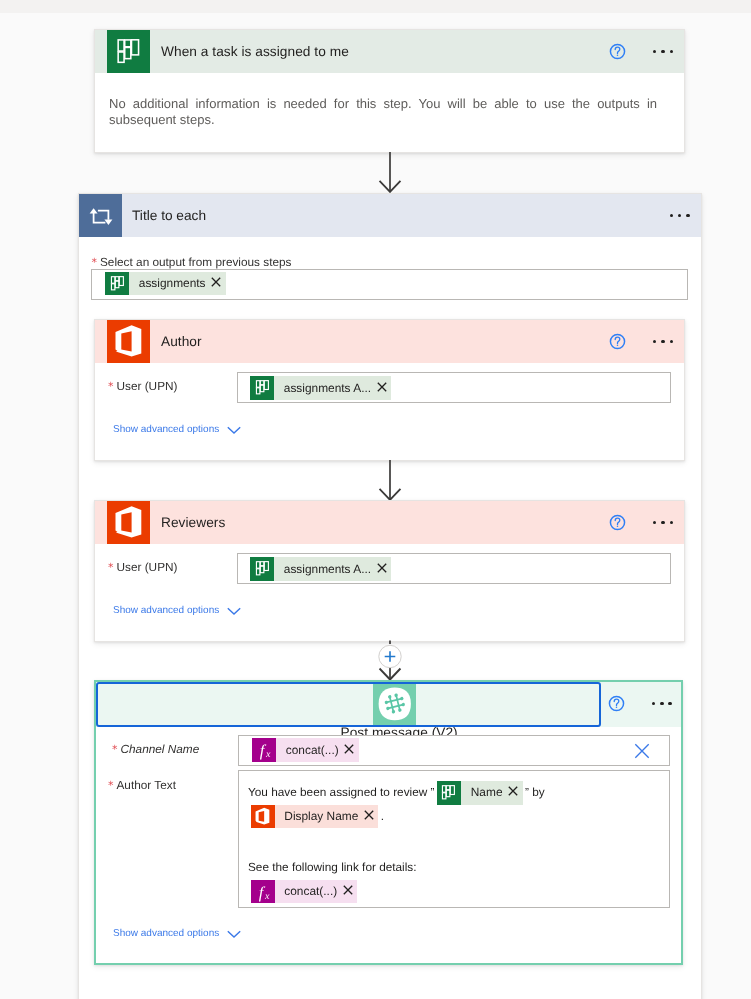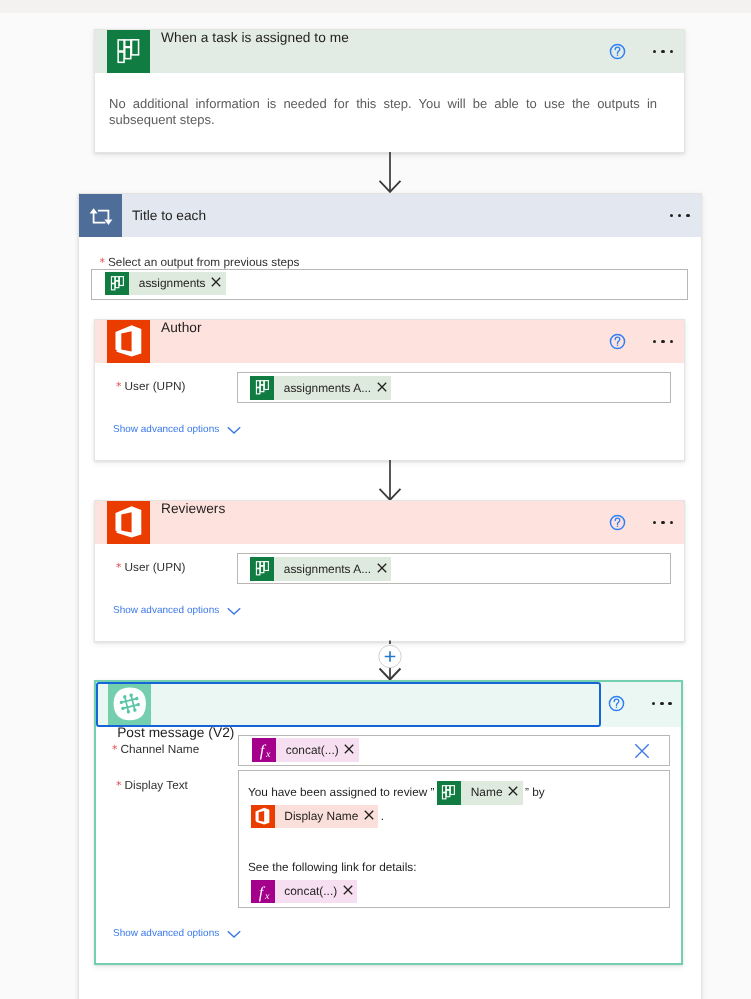--- a/index.html
+++ b/index.html
@@ -5,21 +5,21 @@
   html,body{margin:0;padding:0;}
   body{width:751px;height:999px;background:#fafafa;
        font-family:"Liberation Sans",sans-serif;overflow:hidden;position:relative;
        -webkit-font-smoothing:antialiased;text-rendering:geometricPrecision;}
   *{-webkit-font-smoothing:antialiased;}
   .topstrip{position:absolute;left:0;top:0;width:751px;height:13px;background:#f3f2f1;}
 
   
   .card{position:absolute;background:#fff;border:1px solid #e6e4e2;
         box-shadow:0 1px 2px rgba(0,0,0,.08),0 2px 6px rgba(0,0,0,.08);}
-  .card-head{display:flex;align-items:flex-start;height:43px;position:relative;padding-left:12px;}
+  .card-head{display:flex;align-items:center;height:43px;position:relative;padding-left:12px;}
   .icon-box{width:43px;height:43px;flex:0 0 43px;display:flex;align-items:center;justify-content:center;}
   .card-title{font-size:13.7px;color:#201f1e;margin-left:11px;letter-spacing:.05px;}
   .head-actions{position:absolute;right:11px;top:0;height:43px;display:flex;align-items:center;}
   .help-ic{margin-right:25px;display:block;line-height:0;}
   .ellipsis{display:flex;align-items:center;gap:4.9px;}
   .ellipsis i{width:3.4px;height:3.4px;border-radius:50%;background:#201f1e;display:block;}
 
   
   #trigger{left:94px;top:29px;width:589px;}
   #trigger .card-head{background:#e3ebe5;}
@@ -28,21 +28,21 @@
   .conn-arrow{position:absolute;}
 
   
   #foreach{position:absolute;left:78px;top:193px;width:622px;height:830px;
            background:#fff;border:1px solid #e6e4e2;
            box-shadow:0 1px 2px rgba(0,0,0,.08),0 2px 6px rgba(0,0,0,.08);}
   .fe-head{height:43px;display:flex;align-items:center;background:#e3e7f0;position:relative;}
   .fe-icon{width:43px;height:43px;flex:0 0 43px;background:#4e6d99;display:flex;align-items:center;justify-content:center;}
   .fe-title{font-size:13.7px;color:#201f1e;margin-left:10px;}
 
-  .field-label{font-size:11.8px;color:#323130;position:absolute;white-space:nowrap;margin-left:8px;}
+  .field-label{font-size:11.8px;color:#323130;position:absolute;white-space:nowrap;}
   .req{color:#e04c52;font-size:11px;margin-right:3px;font-family:"DejaVu Sans",sans-serif;}
 
   .input-box{position:absolute;border:1px solid #b9b7b4;background:#fff;box-sizing:border-box;}
 
   
   .tok{position:absolute;display:inline-flex;align-items:center;height:23.5px;}
   .tok .tic{width:24px;height:23.5px;display:flex;align-items:center;justify-content:center;flex:0 0 24px;}
   .tok .tlabel{font-size:11.9px;color:#201f1e;padding:0 5.5px 0 9.8px;white-space:nowrap;}
   .tok .tx{color:#201f1e;padding-right:4.5px;line-height:1;display:block;}
 
@@ -328,21 +328,21 @@
       </span>
       <span class="ellipsis">
           <i></i>
           <i></i>
           <i></i>
         </span>
     </div>
   </div>
 </div>
 
-<div class="field-label" style="left:104px;top:741.5px;">
+<div class="field-label" style="left:112px;top:741.5px;font-style:italic;">
   <span class="req">*</span><span>Channel Name</span>
 </div>
 <div class="input-box" style="left:238px;top:735px;width:432px;height:31px;"></div>
 <div class="tok tok-pink" style="left:252px;top:738px;">
   <span class="tic">
     <svg width="24" height="23.5" viewBox="0 0 24 23.5">
       <text x="10.1" y="17.8" font-family="Liberation Serif, serif" font-style="italic" font-size="16.5" fill="#fff" text-anchor="middle">f</text>
       <text x="16.2" y="19.2" font-family="Liberation Serif, serif" font-style="italic" font-size="10" fill="#fff" text-anchor="middle">x</text>
       </svg>
   </span>
@@ -353,21 +353,21 @@
       </svg>
   </span>
 </div>
 <span class="clear-x" style="position:absolute;left:634px;top:743px;">
   <svg width="16" height="16" viewBox="0 0 16 16">
       <path d="M1.3 1.3 L14.7 14.7 M14.7 1.3 L1.3 14.7" stroke="#3b79e8" stroke-width="1.35"></path>
     </svg>
 </span>
 
 <div class="field-label" style="left:108px;top:777.5px;">
-  <span class="req">*</span><span>Display Text</span>
+  <span class="req">*</span><span>Author Text</span>
 </div>
 <div class="input-box" style="left:238px;top:770px;width:432px;height:138px;"></div>
 <div class="msg-body">
   <span class="msg-t">You have been assigned to review ”</span><span class="tok tok-green inl">
     <span class="tic">
       <svg width="17" height="17" viewBox="-0.9 0 30 30">
           <g fill="none" stroke="#fff" stroke-width="2.0">
         <rect x="3.4" y="3.0" width="6.1" height="11.5"></rect>
             <rect x="3.4" y="15.5" width="6.1" height="10.7"></rect>
         <rect x="10.2" y="3.0" width="6.3" height="7.1"></rect>

